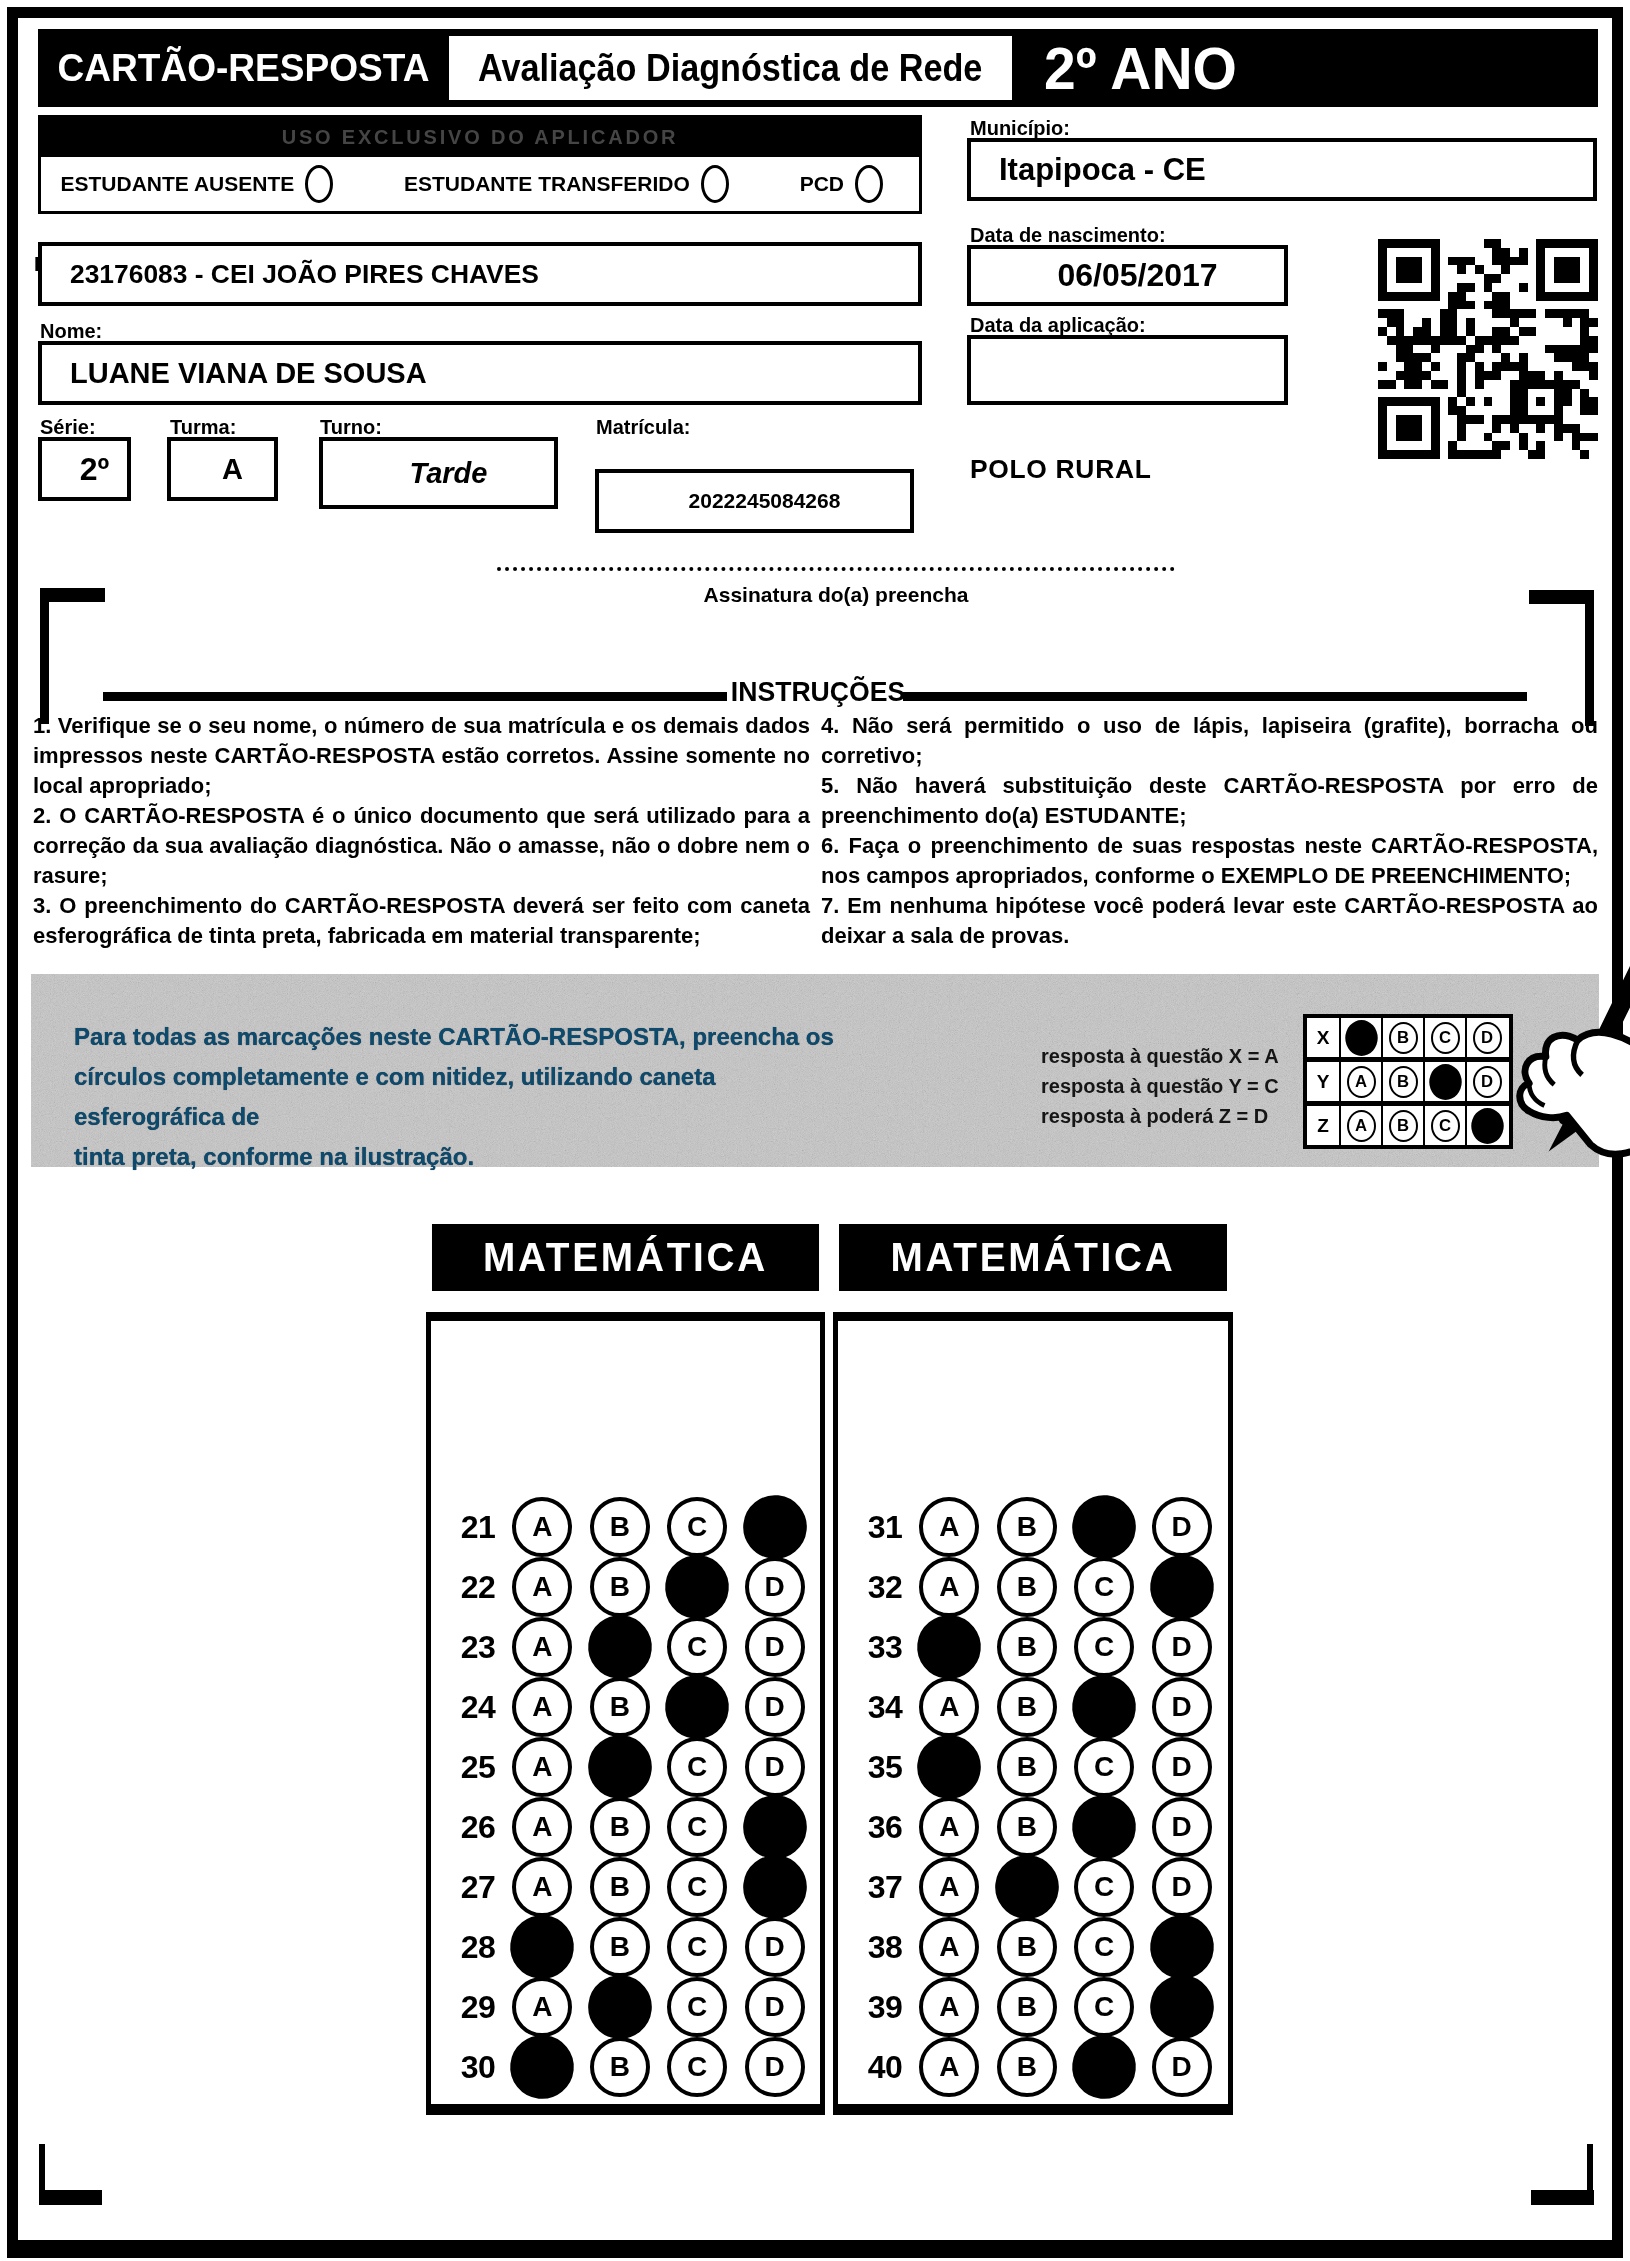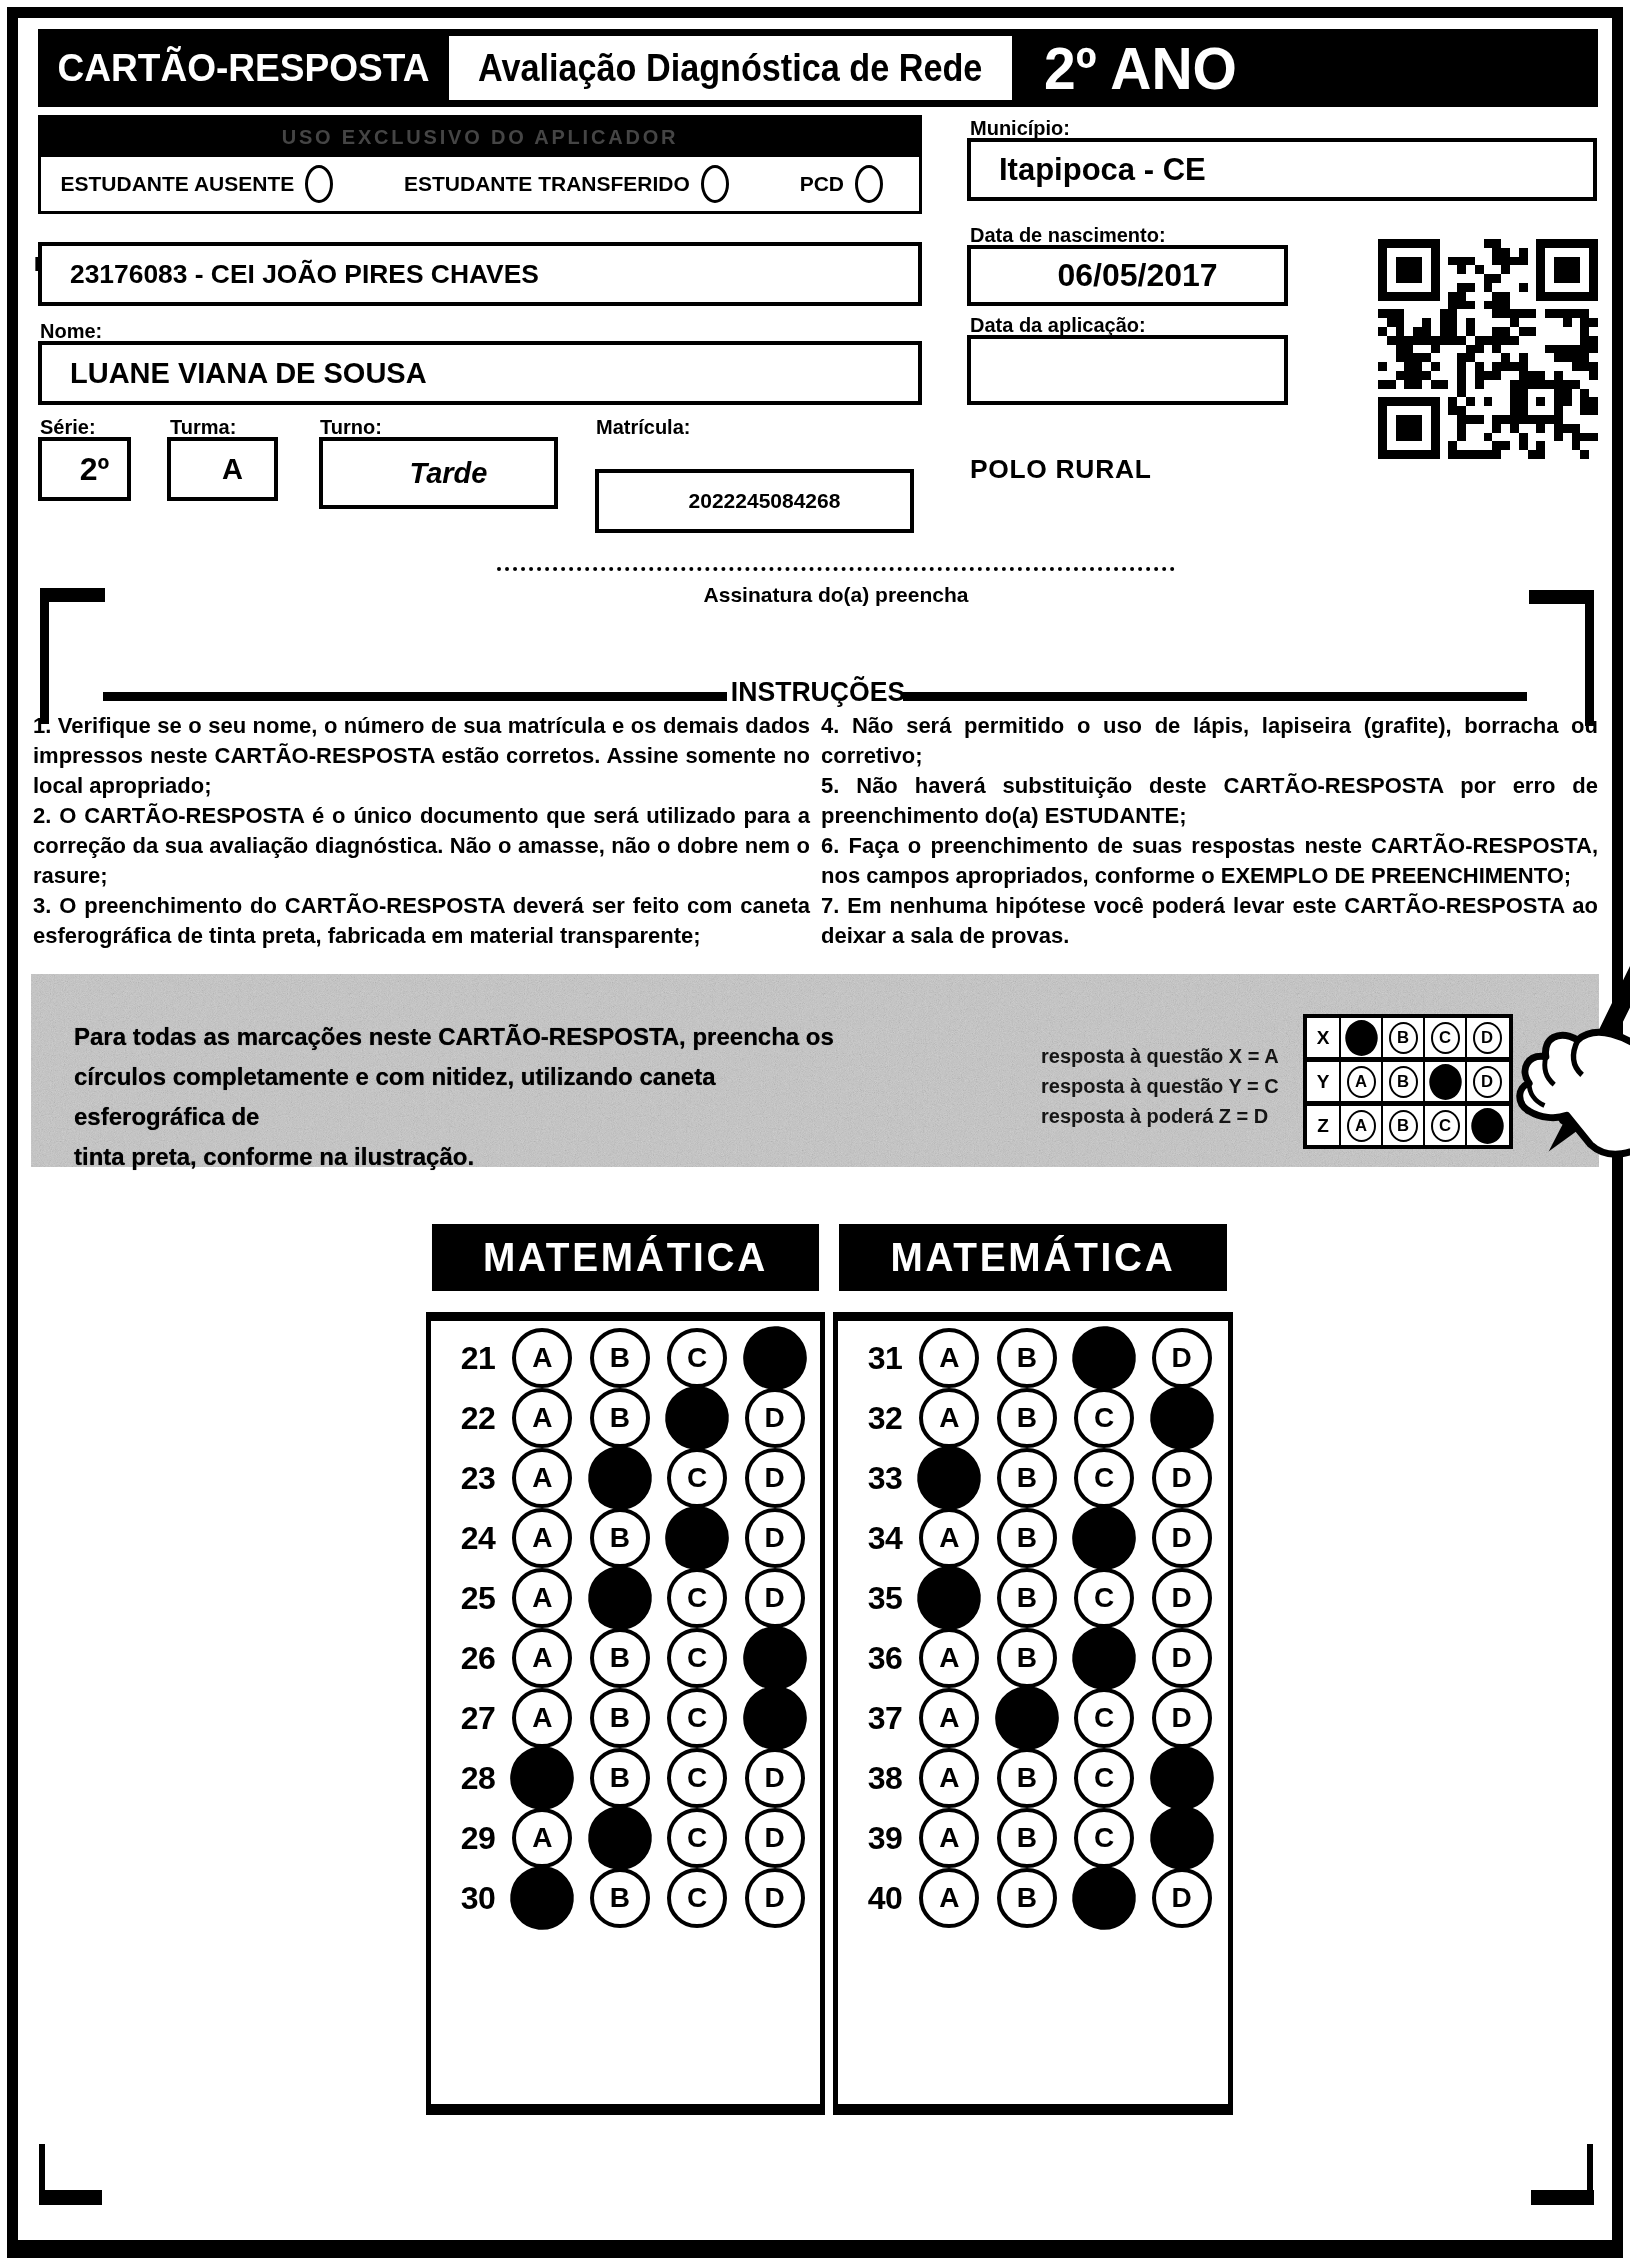--- a/index.html
+++ b/index.html
@@ -41,39 +41,39 @@
   .mark{position:absolute;background:#000;}
 
   
   .instr-title{position:absolute;left:724px;top:676px;width:188px;text-align:center;font-weight:bold;font-size:28px;transform:scaleX(.95);}
   .instr-col{position:absolute;top:711px;width:777px;font-weight:bold;font-size:22px;line-height:30px;text-align:justify;}
   .instr-col p{margin:0;}
 
   
   .exbox{position:absolute;left:31px;top:974px;width:1568px;height:193px;background:#c6c6c6;overflow:visible;}
   .exbox .noise{position:absolute;left:0;top:0;width:100%;height:100%;}
-  .ex-text{position:absolute;left:43px;top:43px;width:779px;font-weight:bold;font-size:24px;line-height:40px;color:#000000;
+  .ex-text{position:absolute;left:43px;top:43px;width:779px;font-weight:bold;font-size:24px;line-height:40px;color:#0c4a6e;
            text-shadow:0 0 0.7px #333;}
   .ex-notes{position:absolute;left:1010px;top:67px;font-weight:bold;font-size:20px;line-height:30px;color:#151515;}
   .ex-grid{position:absolute;left:1272px;top:40px;width:210px;border:4.2px solid #000;background:#fff;box-sizing:border-box;}
   .ex-row{display:flex;border-bottom:5.6px solid #000;}
   .ex-row:last-child{border-bottom:none;}
   .ex-cell{width:42px;height:39px;border-left:2.1px solid #000;display:flex;align-items:center;justify-content:center;box-sizing:border-box;}
   .ex-cell.first{width:32px;border-left:none;font-weight:bold;font-size:19px;}
   .ex-bub{width:29px;height:32px;border:2.8px solid #000;border-radius:50%;box-sizing:border-box;display:flex;align-items:center;justify-content:center;
           font-weight:bold;font-size:16.7px;background:#fff;}
   .ex-bub.fill{background:#000;color:transparent;transform:scale(1.12);}
   .hand{position:absolute;left:1381px;top:-19.5px;width:244px;height:223px;}
 
   
   .section{position:absolute;top:1224px;}
   .sec-head{height:67px;background:#000;display:flex;align-items:center;justify-content:center;
             color:#fff;font-weight:bold;font-size:40px;letter-spacing:2.8px;transform:scaleX(.97);}
   .sec-grid{margin-top:21px;height:803px;border:5.6px solid #000;border-top-width:9.7px;border-bottom-width:11px;box-sizing:border-box;
-            display:flex;flex-direction:column;justify-content:flex-start;padding:7px 0;background:#fff;}
+            display:flex;flex-direction:column;justify-content:flex-end;padding:7px 0;background:#fff;}
   .q-row{display:flex;align-items:center;padding-left:14px;gap:17.4px;}
   .q-num{width:50px;text-align:right;font-weight:bold;font-size:32px;letter-spacing:-0.7px;}
   .bub{width:60px;height:60px;border:4.9px solid #000;border-radius:50%;box-sizing:border-box;flex:0 0 auto;
        display:flex;align-items:center;justify-content:center;font-weight:bold;font-size:28px;background:#fff;}
   .bub.fill{background:#000;color:transparent;transform:scale(1.06) rotate(6deg);border-color:#000;}
 </style>
 </head>
 <body>
 
 <div class="page">

